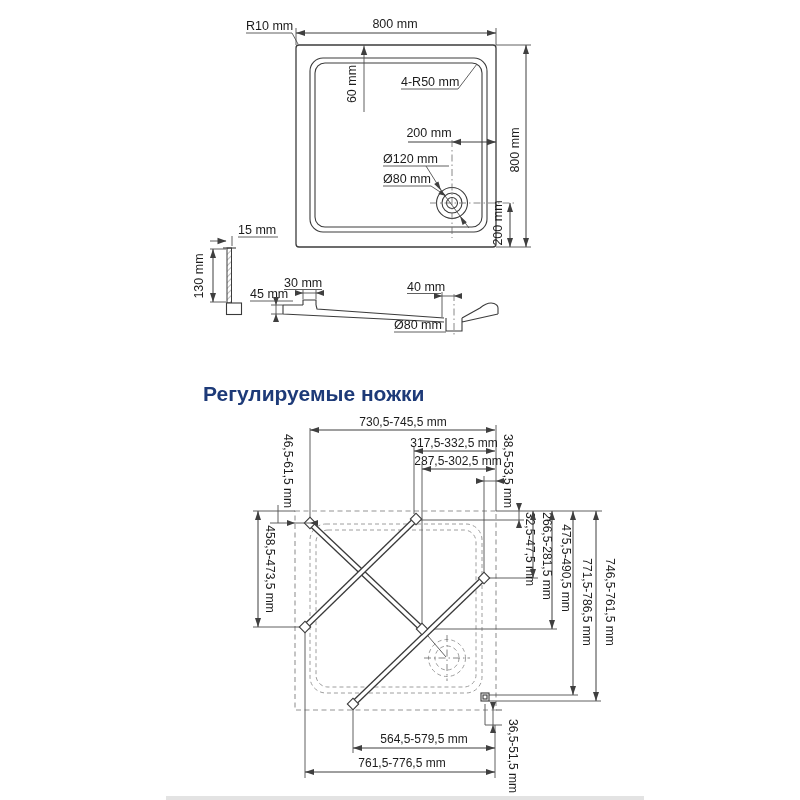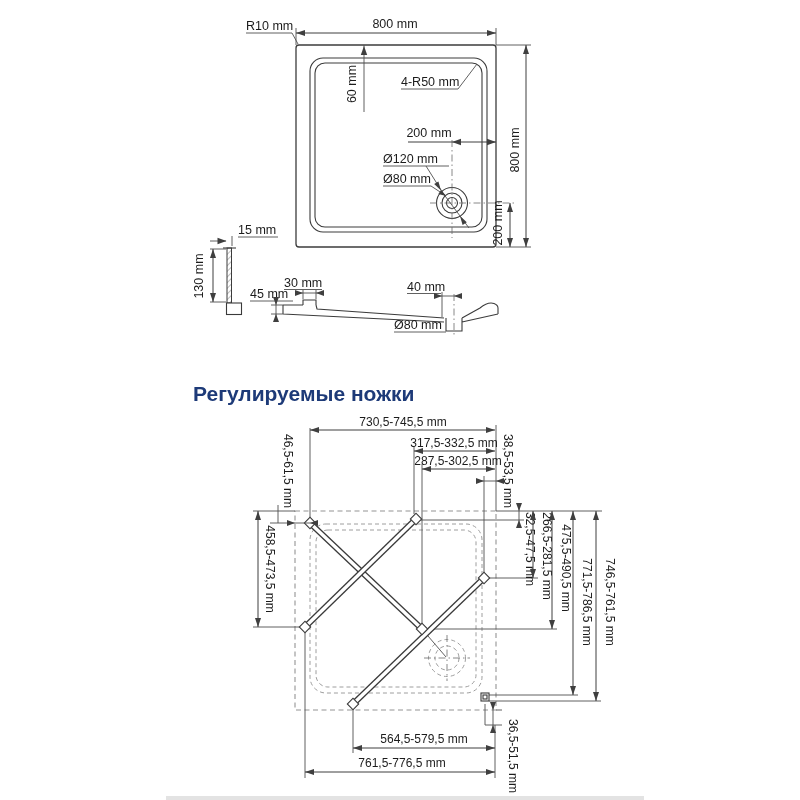--- a/index.html
+++ b/index.html
@@ -12,21 +12,21 @@
   .ln2 {stroke:#3c3c3c;stroke-width:1.1;fill:none;}
   .thin{stroke:#4f4f4f;stroke-width:0.9;fill:none;}
   .dim {stroke:#3f3f3f;stroke-width:1;fill:none;}
   .dsh {stroke:#949494;stroke-width:1.1;fill:none;stroke-dasharray:5 3.5;}
   .dsh2{stroke:#9e9e9e;stroke-width:1;fill:none;stroke-dasharray:4 3;}
   .cl  {stroke:#6a6a6a;stroke-width:0.8;fill:none;stroke-dasharray:7 3 1.5 3;}
   .arr {fill:#3f3f3f;stroke:none;}
   .railO{stroke:#3a3a3a;stroke-width:6;fill:none;}
   .railI{stroke:#ffffff;stroke-width:3.4;fill:none;}
   .foot{fill:#ffffff;stroke:#3a3a3a;stroke-width:1.1;}
-  .heading{position:absolute;left:193px;top:382px;font-size:21px;font-weight:bold;
+  .heading{position:absolute;left:203px;top:382px;font-size:21px;font-weight:bold;
            color:#1d3a78;white-space:nowrap;}
   .page-cut{position:absolute;left:166px;top:796px;width:478px;height:4px;background:#e3e3e3;}
 </style>
 </head>
 <body>
 
 <div class="page">
 
 <svg width="800" height="800" viewBox="0 0 800 800">
   <defs>

